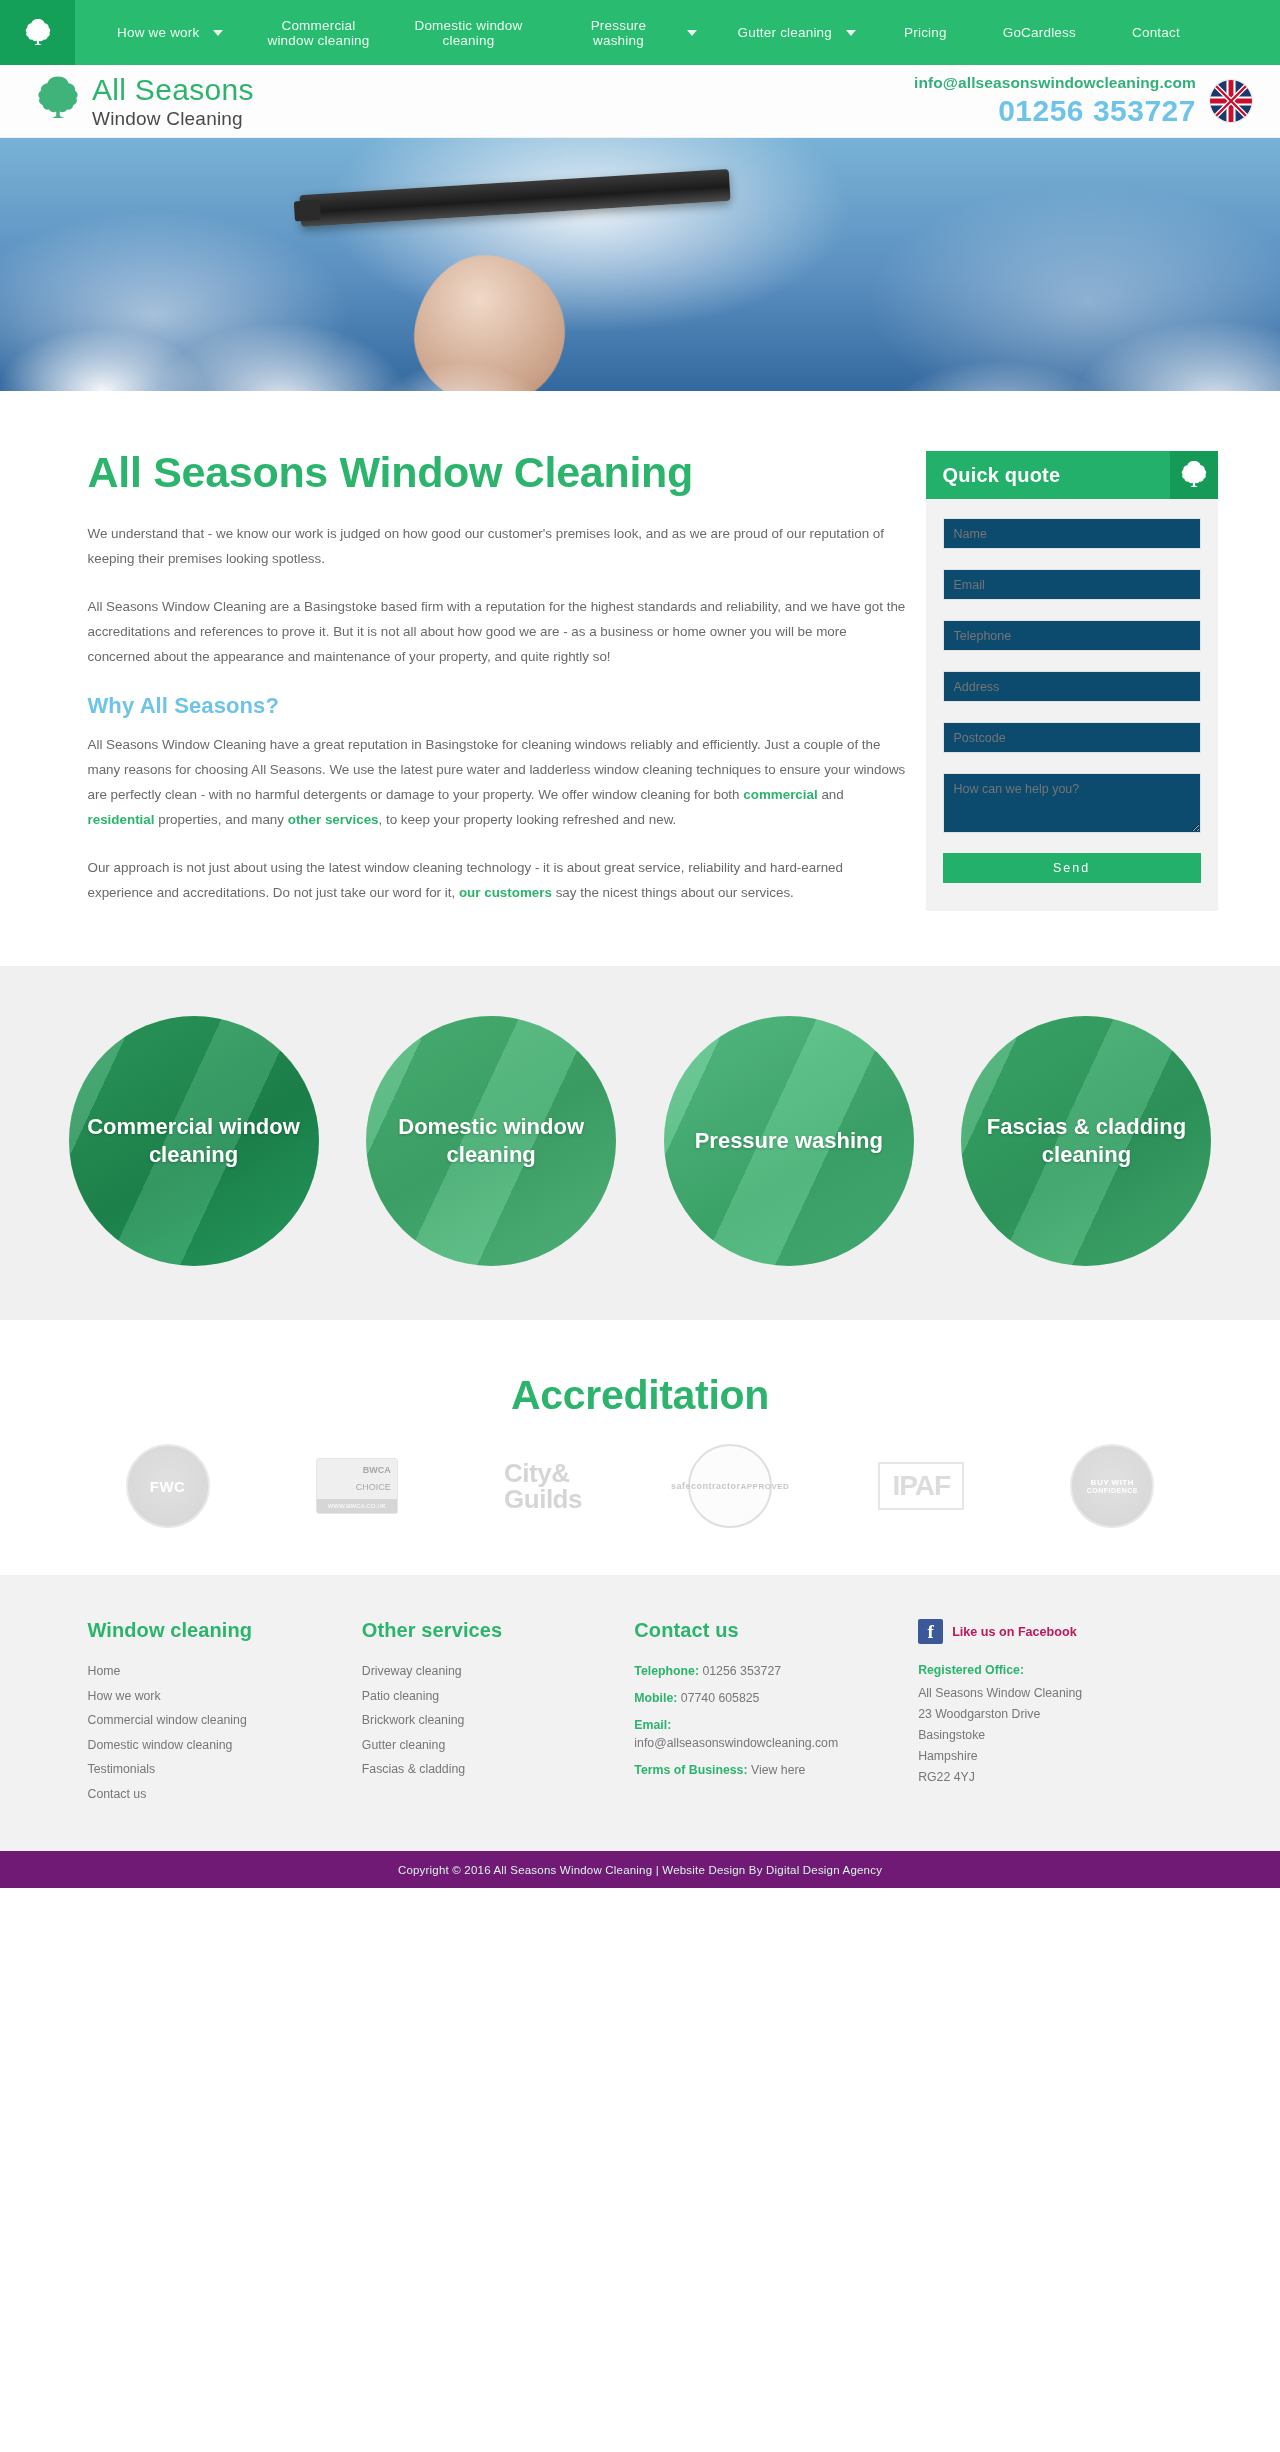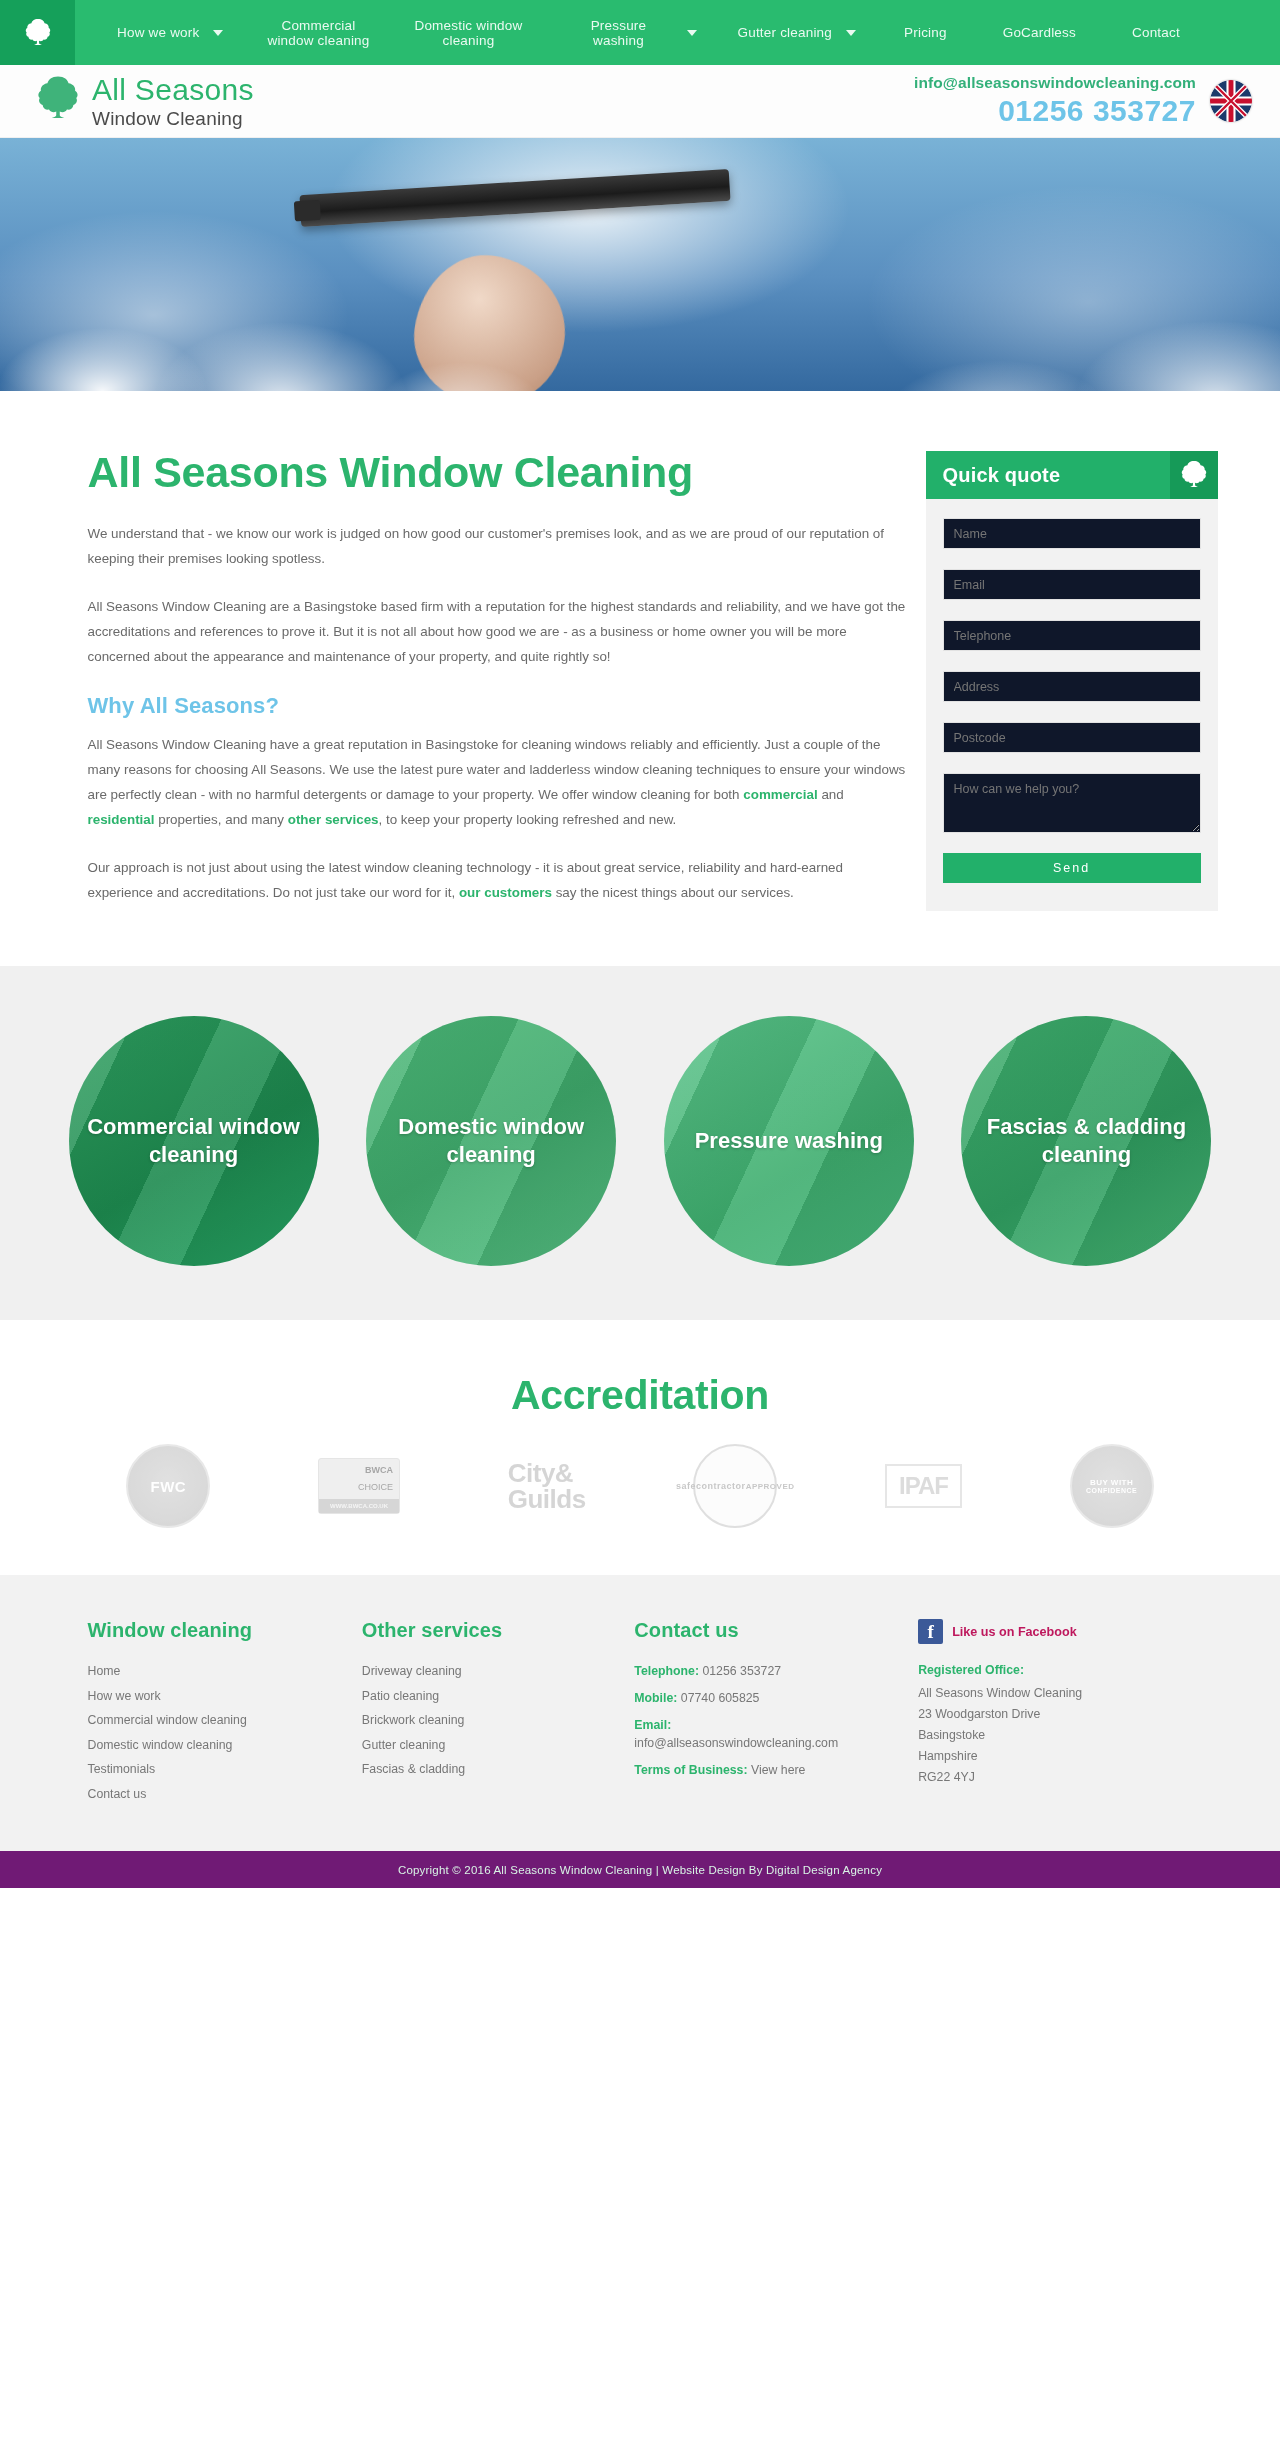--- a/index.html
+++ b/index.html
@@ -196,21 +196,21 @@
   .quote-head-title {
     color: #ffffff; font-size: 20px; font-weight: 700; letter-spacing: .2px;
   }
   .quote-head-icon {
     width: 48px; height: 48px; background: #169a58;
     display: flex; align-items: center; justify-content: center;
   }
   .quote-body { padding: 19px 17px 0 17px; }
   .qinput {
     width: 258px; height: 31px;
-    background: #0f172a;
+    background: #0c4a6e;
     border: 1px solid #e2e2e2;
     font-size: 12.5px;
     color: #9a9a9a;
     padding: 0 10px;
     margin-bottom: 20px;
     font-family: "Liberation Sans", sans-serif;
     outline: none;
     display: block;
   }
   textarea.qinput { height: 60px; padding-top: 8px; resize: vertical; }
@@ -298,21 +298,21 @@
     padding: 6px 6px 0 6px;
     font-size: 9px; color: #5f5f5f; font-weight: 700;
   }
   .badge-card .strip { background: #b6b6b6; height: 14px; margin: 0 -6px; font-size:6px; color:#eee; text-align:center; line-height:14px;}
   .badge-text {
     color: #b4b4b4; font-weight: 700; font-size: 26px; line-height: 1.0;
     letter-spacing: -.5px;
   }
   .badge-box {
     border: 2px solid #d3d3d3; padding: 6px 12px;
-    color: #c0c0c0; font-size: 24px; font-weight: 700; letter-spacing: -1px;
+    color: #c0c0c0; font-size: 28px; font-weight: 700; letter-spacing: -1px;
   }
 
   
   .footer { background: #f2f2f2; padding: 44px 0 40px 0; }
   .footer-inner {
     width: 1215px; margin: 0 auto; display: flex; padding: 0 55px;
   }
   .fcol { }
   .fcol.c1 { width: 290px; }
   .fcol.c2 { width: 288px; }

